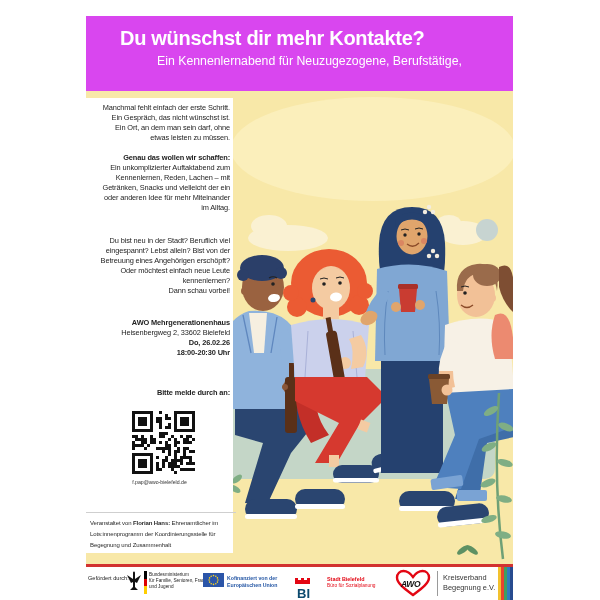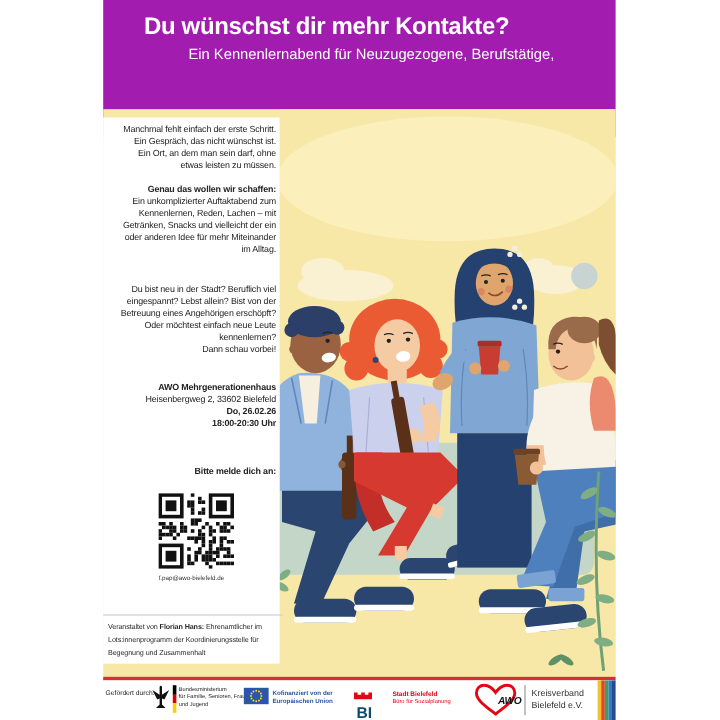--- a/index.html
+++ b/index.html
@@ -5,21 +5,21 @@
   html,body{margin:0;padding:0;}
   body{
     width:600px;height:600px;position:relative;overflow:hidden;
     background:#ffffff;
     font-family:"Liberation Sans", sans-serif;
     -webkit-font-smoothing:antialiased;
   }
   .poster{position:absolute;left:86px;top:0;width:427px;height:600px;}
 
   
-  .hdr{position:absolute;left:0;top:0;width:427px;height:114px;background:#a21caf;color:#fff;}
+  .hdr{position:absolute;left:0;top:16px;width:427px;height:114px;background:#d946ef;color:#fff;}
   .hdr h1{margin:0;padding:11px 0 0 34px;font-size:20px;line-height:23px;font-weight:bold;letter-spacing:-0.3px;}
   .hdr .sub{padding:3px 0 0 34px;font-size:12.3px;line-height:17.5px;font-weight:400;margin-left:37px;}
 
   
   .body-bg{position:absolute;left:0;top:91px;width:427px;height:473px;background:#F8E8A8;}
   .redline{position:absolute;left:0;top:564px;width:427px;height:3px;background:#D23230;}
 
   
   .col{position:absolute;left:0;top:98px;width:147px;height:455px;background:#ffffff;color:#232323;}
   .col .blk{position:absolute;left:4px;width:140px;font-size:7.4px;line-height:10px;letter-spacing:-0.12px;text-align:right;}
@@ -46,21 +46,21 @@
   .gflag{left:58px;top:4px;width:2.5px;height:23px;}
   .gflag i{display:block;width:2.5px;height:7.6px;}
   .eu-flag{left:117px;top:6px;}
   .eu-txt{left:141px;top:8px;font-size:5.2px;line-height:6.6px;font-weight:bold;color:#2456A4;}
   .bi{left:207px;top:3px;width:17px;text-align:right;color:#0c4a6e;}
   .bi .bi-abbr{font-weight:bold;font-size:13px;line-height:12px;letter-spacing:0;}
   .bi-txt{left:241px;top:9px;color:#E30613;}
   .bi-txt .l1{font-weight:bold;font-size:5.4px;line-height:6.5px;}
   .bi-txt .l2{font-size:4.8px;line-height:6px;}
   .awo{left:308px;top:2px;}
-  .awo-word{position:absolute;left:7px;top:10px;font-size:8.5px;font-weight:bold;font-style:italic;color:#111;letter-spacing:-0.3px;padding-left:14px;}
+  .awo-word{position:absolute;left:7px;top:10px;font-size:8.5px;font-weight:bold;font-style:italic;color:#111;letter-spacing:-0.3px;}
   .fdivider{left:351px;top:4px;width:1px;height:25px;background:#9a9a9a;}
   .kv{left:357px;top:6px;font-size:7.4px;line-height:9.6px;color:#333;}
   .rainbow{left:412px;top:0;width:15px;height:33px;display:flex;}
   .rainbow i{flex:1;display:block;}
 </style>
 </head>
 <body>
 
 <div class="poster">
 
@@ -252,21 +252,21 @@
       <div>kennenlernen?</div>
       <div>Dann schau vorbei!</div>
     </div>
     <div class="blk blk-venue">
       <div class="b">AWO Mehrgenerationenhaus</div>
       <div>Heisenbergweg 2, 33602 Bielefeld</div>
       <div class="b">Do, 26.02.26</div>
       <div class="b">18:00-20:30 Uhr</div>
     </div>
     <div class="blk blk-signup">
-      <div class="b">Bitte melde dich an:</div>
+      <div class="b">Bitte melde durch an:</div>
     </div>
     <div class="qrwrap" id="qr"><svg width="63" height="63" xmlns="http://www.w3.org/2000/svg">
           <rect width="63" height="63" fill="#fff"></rect>
           <rect x="27" y="0" width="3" height="3" fill="#111"></rect>
           <rect x="33" y="3" width="3" height="3" fill="#111"></rect>
           <rect x="24" y="6" width="3" height="3" fill="#111"></rect>
           <rect x="27" y="6" width="3" height="3" fill="#111"></rect>
           <rect x="33" y="6" width="3" height="3" fill="#111"></rect>
           <rect x="36" y="6" width="3" height="3" fill="#111"></rect>
           <rect x="24" y="9" width="3" height="3" fill="#111"></rect>
@@ -450,21 +450,21 @@
 
     <div class="f-abs awo" style="width:38px;height:29px;">
       <svg width="38" height="29" viewBox="0 0 38 29">
         <path d="M19,26 C11,20 3,14.5 3,8.5 C3,4.5 6,2 9.5,2 C13,2 16.5,4.5 19,8 C21.5,4.5 25,2 28.5,2 C32,2 35,4.5 35,8.5 C35,14.5 27,20 19,26 Z" fill="#fff" stroke="#E30613" stroke-width="2.4"></path>
       </svg>
       <span class="awo-word">AWO</span>
     </div>
     <div class="f-abs fdivider"></div>
     <div class="f-abs kv">
       <div>Kreisverband</div>
-      <div>Bielefeld e.V.</div>
+      <div>Begegnung e.V.</div>
     </div>
 
     <div class="f-abs rainbow">
       <i style="background:#F2C12E"></i>
         <i style="background:#E8432F"></i>
         <i style="background:#3E9E62"></i>
         <i style="background:#2F7CC0"></i>
         <i style="background:#284B8F"></i>
     </div>
   </div>

